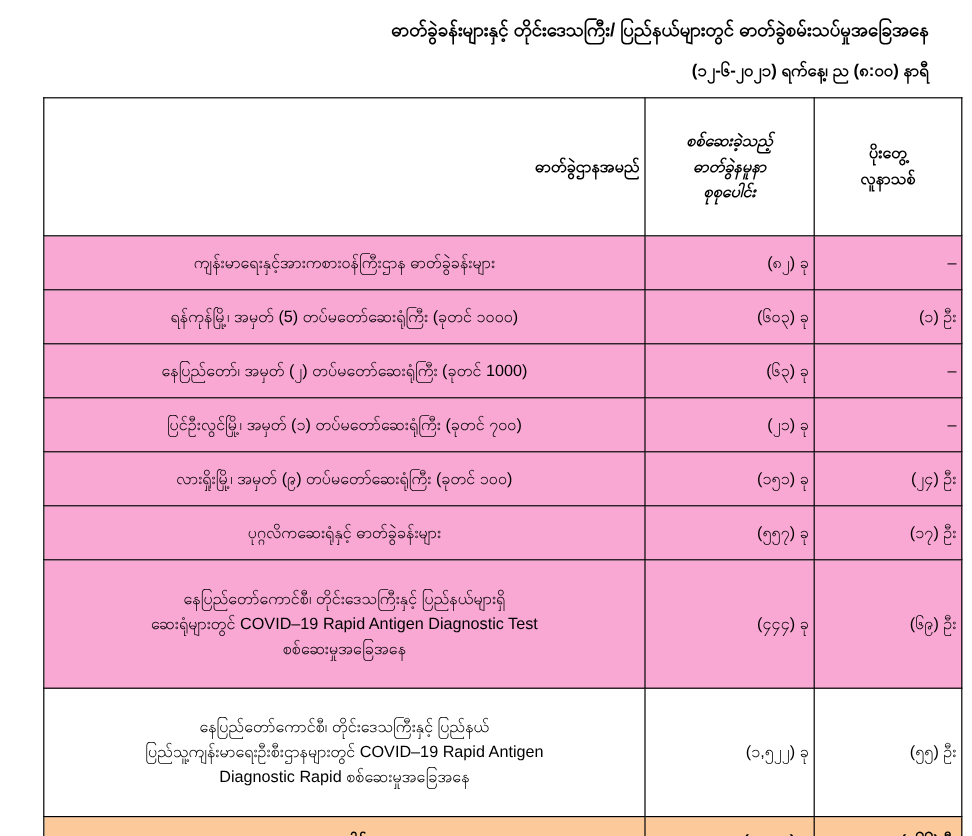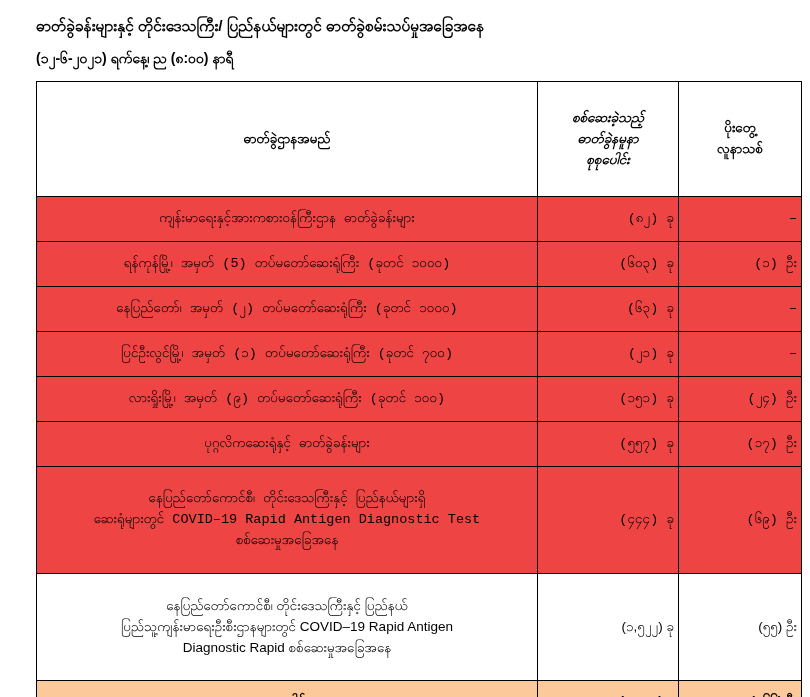--- a/index.html
+++ b/index.html
@@ -15,21 +15,21 @@
     overflow: hidden;
   }
   .page {
     width: 810px;
     height: 697px;
     position: relative;
     box-sizing: border-box;
     padding: 14px 36px 0 36px;
   }
   .title-block {
-    text-align: left;
+    text-align: right;
     margin-bottom: 10px;
   }
   .title-line {
     font-size: 15.5px;
     font-weight: bold;
     line-height: 1.5;
     letter-spacing: 0px;
   }
   .title-line.second {
     margin-top: 11px;
@@ -43,21 +43,21 @@
     margin-top: 12px;
   }
   table.report th,
   table.report td {
     border: 1px solid #000000;
     padding: 5px 4px;
     vertical-align: middle;
     font-size: 13.5px;
     line-height: 1.55;
   }
-  th.col-name   { width: 492px; }
+  th.col-name   { width: 492px; text-align: right; }
   th.col-tested { width: 132px; font-style: italic; }
   th.col-new    { width: 114px; }
 
   thead th {
     text-align: center;
     font-weight: bold;
     background: #ffffff;
     height: 104px;
     font-size: 13.5px;
   }
@@ -66,22 +66,21 @@
   td.name {
     text-align: center;
     padding-left: 8px;
     padding-right: 8px;
   }
   td.num {
     text-align: right;
     white-space: nowrap;
   }
   tbody tr.green td {
-    background: #ef4444;
-    font-family: Liberation Mono, monospace;
+    background: #f9a8d4;
   }
   tbody tr.total td {
     background: #fbc99a;
     font-weight: bold;
   }
   td.name .ln { display: block; }
   .row-tall td { height: 96px; }
   .row-tall2 td { height: 96px; }
   .single td { height: 34px; }
   .total td { height: 30px; }
@@ -121,21 +120,21 @@
         </tr>
         <tr class="green single">
           <td class="name">
             <span class="ln">ရန်ကုန်မြို့၊ အမှတ် (5) တပ်မတော်ဆေးရုံကြီး (ခုတင် ၁၀၀၀)</span>
           </td>
           <td class="num">(၆၀၃) ခု</td>
           <td class="num">(၁) ဦး</td>
         </tr>
         <tr class="green single">
           <td class="name">
-            <span class="ln">နေပြည်တော်၊ အမှတ် (၂) တပ်မတော်ဆေးရုံကြီး (ခုတင် ၁၀၀၀)</span>
+            <span class="ln">နေပြည်တော်၊ အမှတ် (၂) တပ်မတော်ဆေးရုံကြီး (ခုတင် 1000)</span>
           </td>
           <td class="num">(၆၃) ခု</td>
           <td class="num">–</td>
         </tr>
         <tr class="green single">
           <td class="name">
             <span class="ln">ပြင်ဦးလွင်မြို့၊ အမှတ် (၁) တပ်မတော်ဆေးရုံကြီး (ခုတင် ၇၀၀)</span>
           </td>
           <td class="num">(၂၁) ခု</td>
           <td class="num">–</td>

